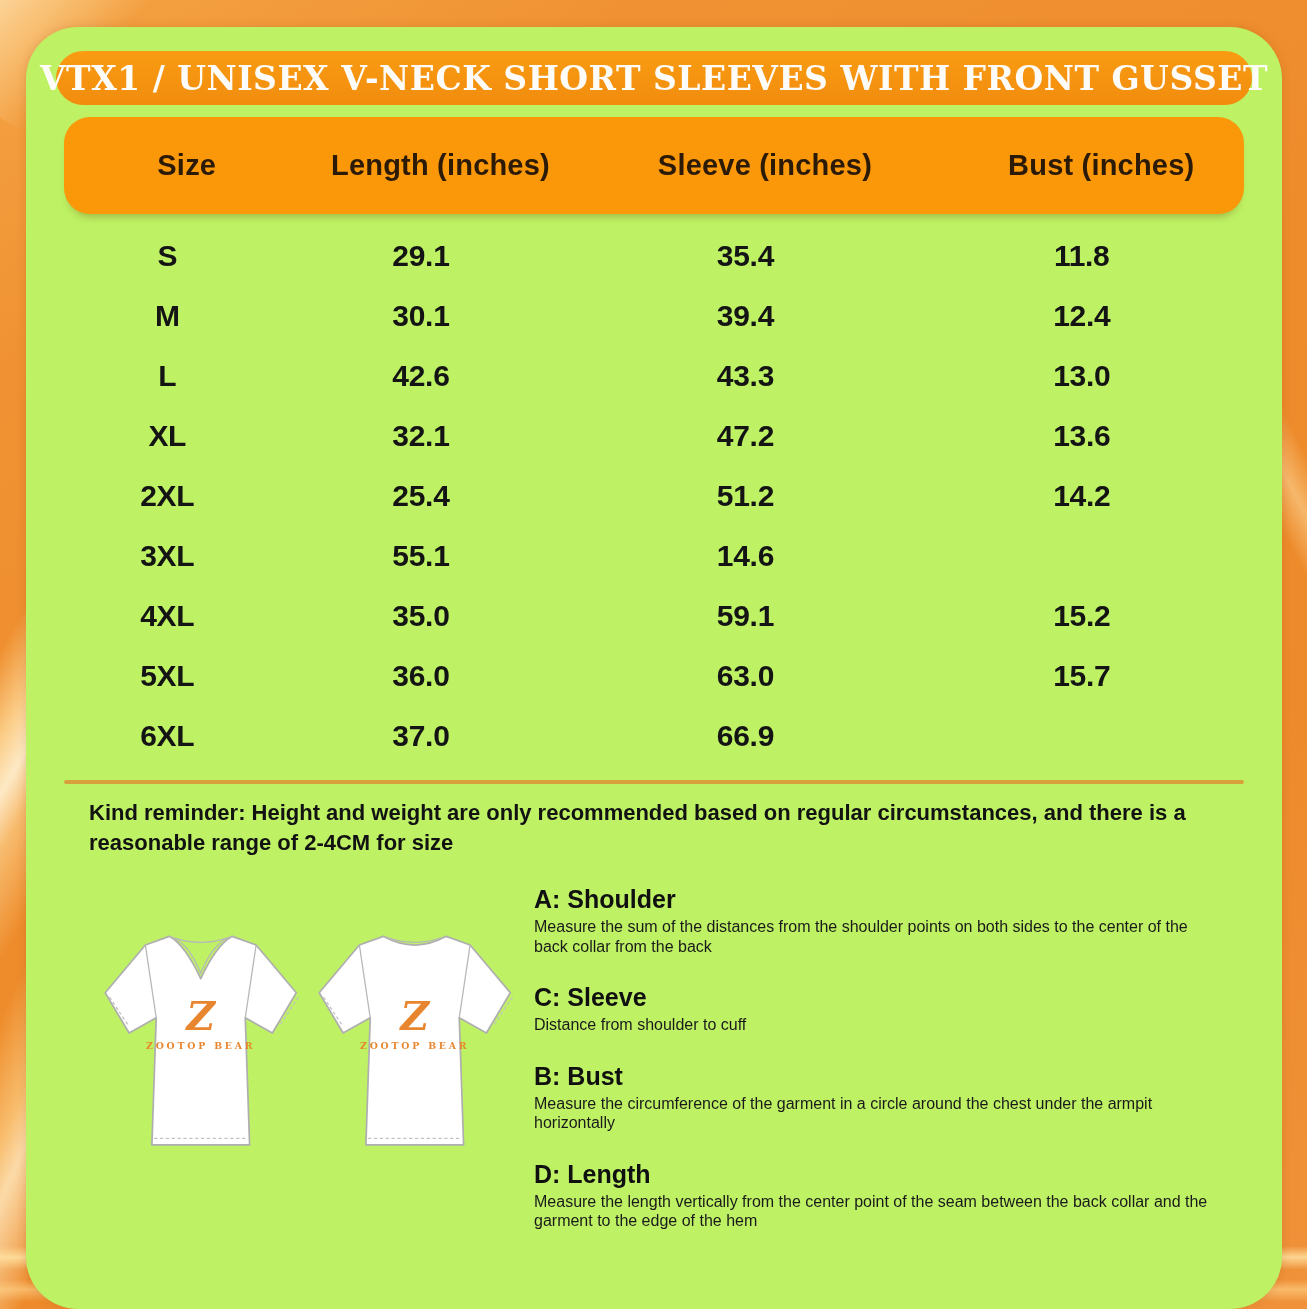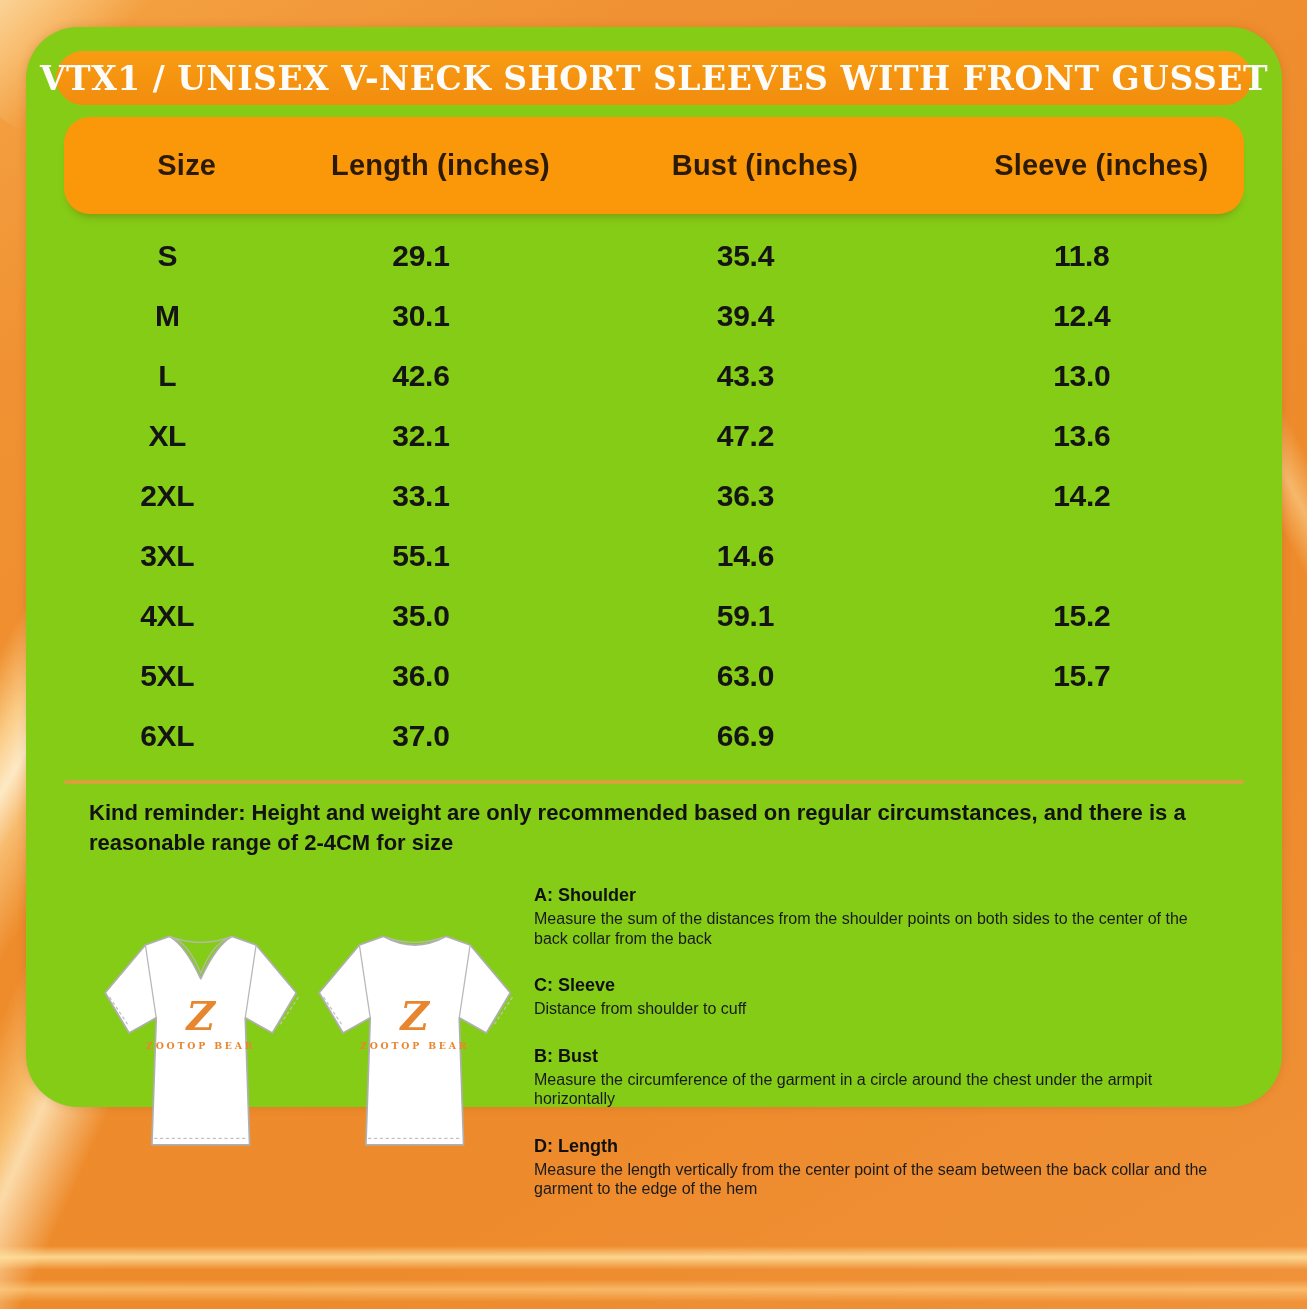--- a/index.html
+++ b/index.html
@@ -31,22 +31,22 @@
     background:
       linear-gradient(180deg, transparent 10%, rgba(255,226,160,.85) 26%, transparent 44%, transparent 58%, rgba(255,214,140,.6) 72%, transparent 90%);
   }
   .swirl-right {
     right:-150px; top:80px; width:360px; height:760px;
     background:linear-gradient(90deg, transparent 42%, rgba(255,228,170,.5) 50%, transparent 58%);
     transform:rotate(-28deg);
   }
 
   .card {
-    position:absolute; left:26px; top:27px; width:1256px; height:1080px;
-    background:#84cc16; border-radius:52px;
+    position:absolute; left:26px; top:27px; width:1256px; height:1282px;
+    background:#bef264; border-radius:52px;
     box-shadow:0 0 10px rgba(120,60,0,.18);
   }
 
   .title-pill {
     margin:24px 30px 0; height:54px; border-radius:30px;
     background:linear-gradient(180deg,#F99C12,#F28C0E);
     display:flex; align-items:center; justify-content:center;
   }
   .title-pill h1 {
     font-family:"DejaVu Serif", serif;
@@ -81,21 +81,21 @@
     margin:14px auto 0; max-width:1130px; 
     font-size:22px; font-weight:bold; color:#121212; line-height:1.35;
   }
 
   .bottom { display:flex; margin:26px 42px 0 30px; }
   .shirts { width:478px; display:flex; margin-top:38px; padding-left:34px; flex-shrink:0; }
   .shirts svg + svg { margin-left:-14px; }
 
   .measures { flex:1; padding-top:2px; }
   .mblock { margin-bottom:27px; }
-  .mblock h3 { font-size:18px; font-weight:bold; color:#101010; margin-bottom:3px; }
+  .mblock h3 { font-size:25px; font-weight:bold; color:#101010; margin-bottom:3px; }
   .mblock p  { font-size:16px; color:#1A1A1A; line-height:1.22; max-width:690px; }
 
   .tee-outline { fill:#FFFFFF; stroke:#AFAFAF; stroke-width:1.6; stroke-linejoin:round; }
   .tee-line    { fill:none; stroke:#B8B8B8; stroke-width:1.2; }
   .tee-stitch  { fill:none; stroke:#C2C2C2; stroke-width:1.2; stroke-dasharray:3 2.4; }
   .logo-mark   { font-family:"DejaVu Serif", serif; font-weight:bold; font-style:italic; fill:#E8862F; font-size:36px; }
   .logo-name   { font-family:"DejaVu Serif", serif; font-weight:bold; fill:#E8862F; font-size:8.6px; letter-spacing:2.6px; }
 </style>
 </head>
 <body>
@@ -108,22 +108,22 @@
 
 <div class="card">
 
   <div class="title-pill">
     <h1>VTX1 / UNISEX V-NECK SHORT SLEEVES WITH FRONT GUSSET</h1>
   </div>
 
   <div class="table-header">
     <div class="hcell">Size</div>
     <div class="hcell">Length (inches)</div>
+    <div class="hcell">Sleeve (inches)</div>
     <div class="hcell">Bust (inches)</div>
-    <div class="hcell">Sleeve (inches)</div>
   </div>
 
   <div class="rows">
     <div class="trow">
       <div class="cell">S</div>
       <div class="cell">29.1</div>
       <div class="cell">35.4</div>
       <div class="cell">11.8</div>
     </div>
     <div class="trow">
@@ -139,22 +139,22 @@
       <div class="cell">13.0</div>
     </div>
     <div class="trow">
       <div class="cell">XL</div>
       <div class="cell">32.1</div>
       <div class="cell">47.2</div>
       <div class="cell">13.6</div>
     </div>
     <div class="trow">
       <div class="cell">2XL</div>
-      <div class="cell">33.1</div>
-      <div class="cell">36.3</div>
+      <div class="cell">25.4</div>
+      <div class="cell">51.2</div>
       <div class="cell">14.2</div>
     </div>
     <div class="trow">
       <div class="cell">3XL</div>
       <div class="cell">55.1</div>
       <div class="cell">14.6</div>
     </div>
     <div class="trow">
       <div class="cell">4XL</div>
       <div class="cell">35.0</div>

